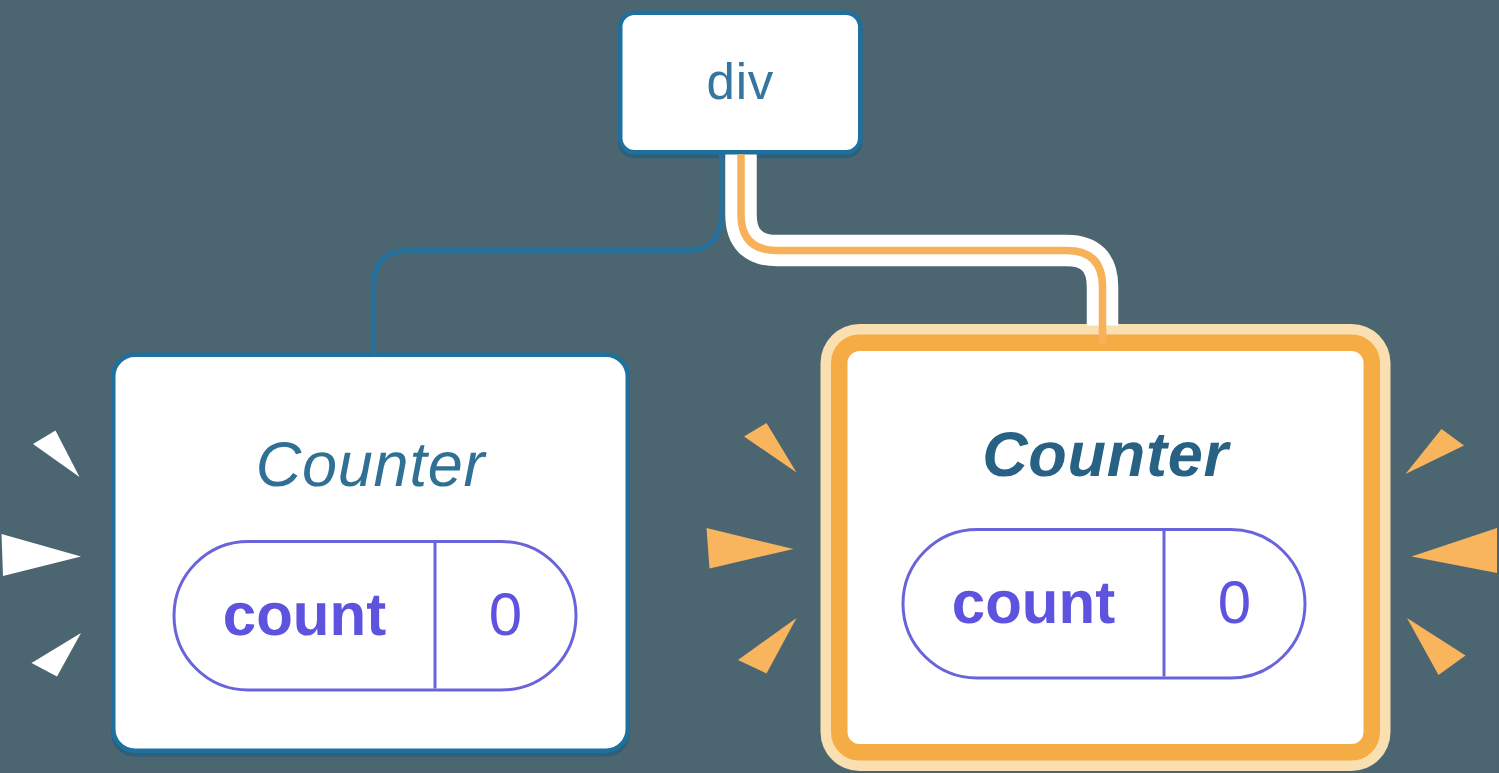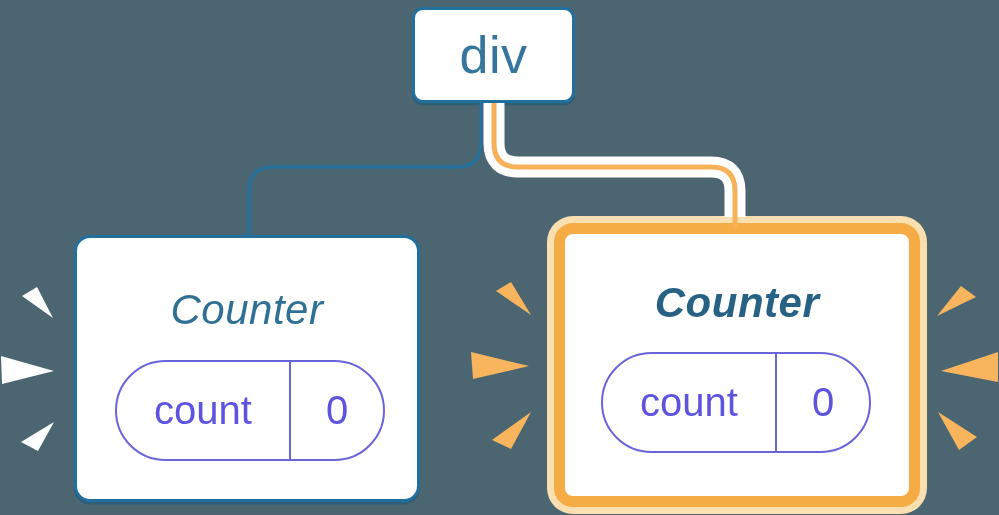--- a/index.html
+++ b/index.html
@@ -37,21 +37,21 @@
     border:3px solid var(--node-border-blue);
     box-shadow:0 2.5px 0 rgba(24,88,126,0.55);
     z-index:2;
   }
   .root-node{
     left:412px;top:7px;width:163px;height:96px;
     border-radius:11px;
     display:flex;align-items:center;justify-content:center;
   }
   .root-node .root-label{
-    font-size:52px;color:var(--root-label);letter-spacing:0.5px;
+    font-size:34px;color:var(--root-label);letter-spacing:0.5px;
   }
   .child-card{
     left:74px;top:235px;width:346px;height:267px;
     border-radius:16px;
   }
   .card-title{
     position:absolute;top:51px;left:0;right:0;
     text-align:center;font-size:42px;line-height:42px;
     color:var(--left-title);font-weight:500;letter-spacing:0.5px;font-style:italic;
   }
@@ -79,21 +79,21 @@
     border:2.5px solid var(--pill-border);
     border-radius:60px;
     display:flex;
     color:var(--pill-text);
     font-size:40px;
     background:var(--card-bg);
   }
   .child-card-highlight .state-pill{top:118px;left:36px;}
   .pill-key{
     flex:0 0 172px;
-    display:flex;align-items:center;justify-content:center;
+    display:flex;align-items:center;justify-content:center;font-weight:bold;
   }
   .pill-value{
     flex:1;
     border-left:2.5px solid var(--pill-border);
     display:flex;align-items:center;justify-content:center;
   }
   
   .overlay{
     position:absolute;left:0;top:0;width:999px;height:515px;
     z-index:3;pointer-events:none;

